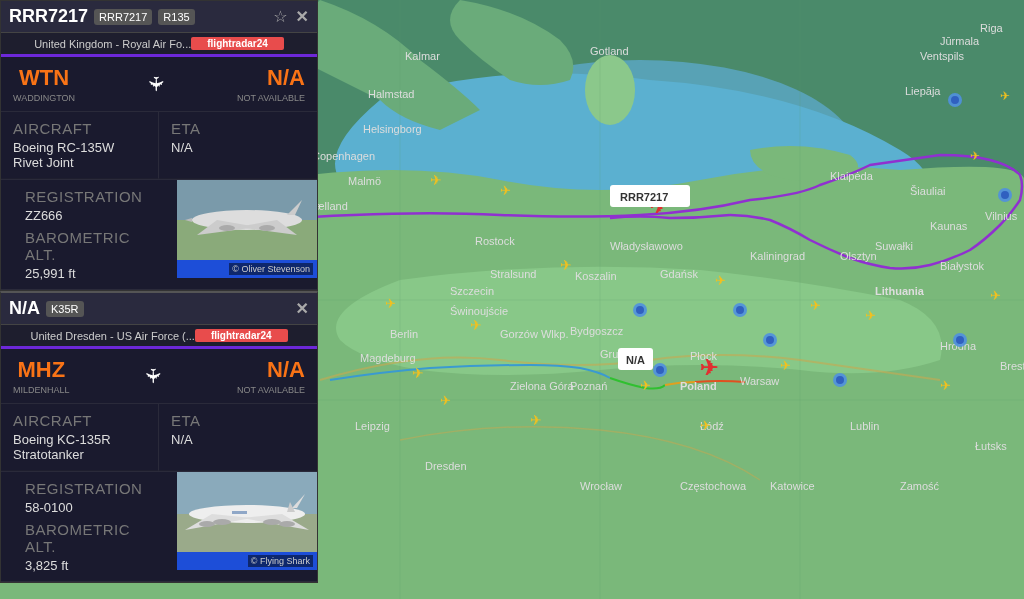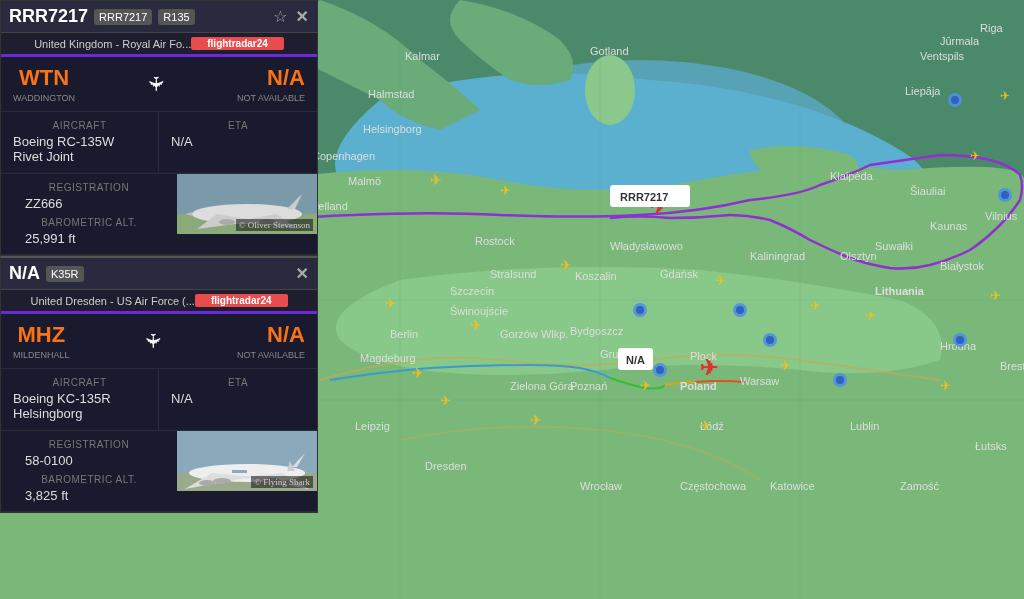--- a/index.html
+++ b/index.html
@@ -158,26 +158,25 @@
     .detail-cell {
       padding: 8px 12px;
       border-bottom: 1px solid #1e1e2e;
     }
 
     .detail-cell:nth-child(odd) {
       border-right: 1px solid #2a2a3a;
     }
 
     .detail-label {
-      font-size: 10px;
+      font-size: 15px;
       color: #777;
       text-transform: uppercase;
       letter-spacing: 0.5px;
       margin-bottom: 3px;
-      text-align: center;
     }
 
     .detail-value {
       font-size: 13px;
       color: #ddd;
     }
 
     
     .img-row {
       display: flex;
@@ -188,26 +187,25 @@
     .reg-section {
       flex: 1;
       padding: 8px 24px;
       display: flex;
       flex-direction: column;
       justify-content: space-between;
     }
 
     .aircraft-img {
       width: 140px;
-      height: 60px;
+      height: 98px;
       background: #1d4ed8;
       position: relative;
       overflow: hidden;
       flex-shrink: 0;
-      font-family: Liberation Serif, serif;
     }
 
     .aircraft-img-label {
       position: absolute;
       bottom: 3px;
       right: 4px;
       font-size: 9px;
       color: #ccc;
       background: rgba(0,0,0,0.5);
       padding: 1px 3px;
@@ -519,21 +517,21 @@
         </div>
         <span class="plane-icon">✈</span>
         <div class="airport-info na-right">
           <div class="airport-code">N/A</div>
           <div class="airport-name">NOT AVAILABLE</div>
         </div>
       </div>
       <div class="details-grid">
         <div class="detail-cell">
           <div class="detail-label">AIRCRAFT</div>
-          <div class="detail-value">Boeing KC-135R Helsingborg</div>
+          <div class="detail-value">Boeing KC-135R Stratotanker</div>
         </div>
         <div class="detail-cell">
           <div class="detail-label">ETA</div>
           <div class="detail-value">N/A</div>
         </div>
       </div>
       <div class="img-row">
         <div class="reg-section">
           <div>
             <div class="detail-label">REGISTRATION</div>

